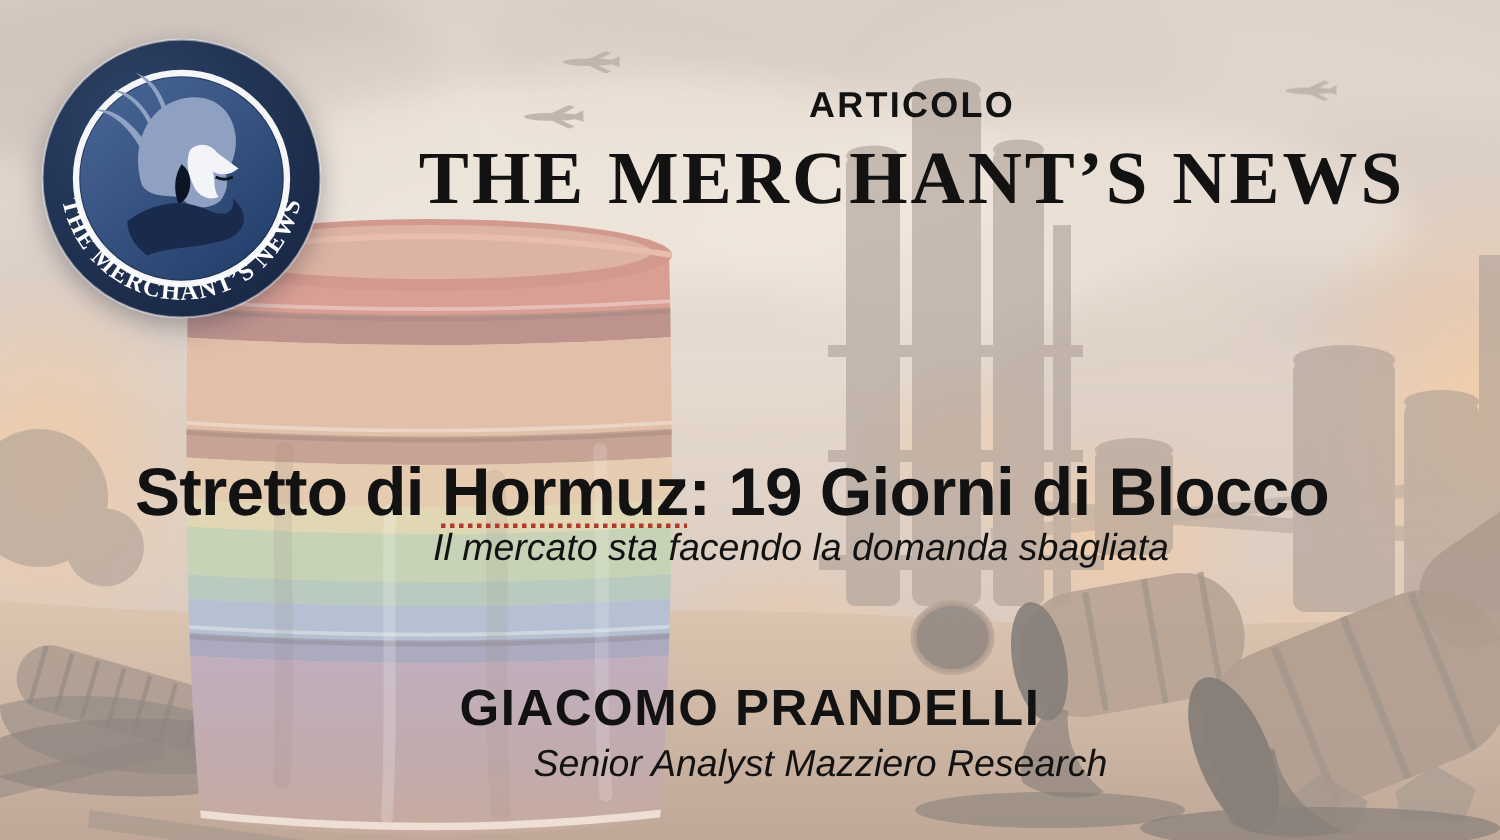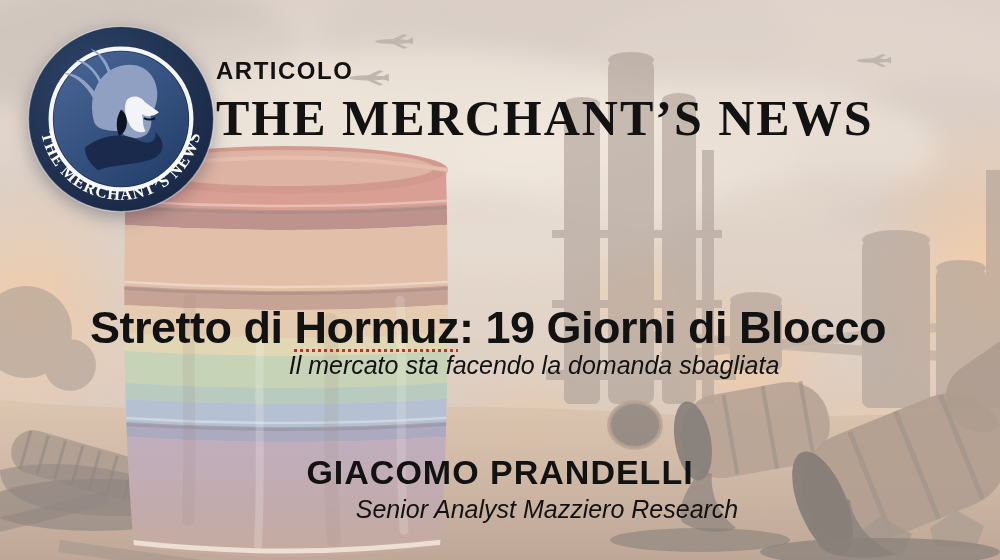--- a/index.html
+++ b/index.html
@@ -4,21 +4,21 @@
 <style>
   html,body{margin:0;padding:0;background:#3a3a3a;}
   .canvas{position:relative;width:1000px;height:560px;overflow:hidden;
     background:#d9c9b8;font-family:"Liberation Sans",sans-serif;color:#121212;}
   .bg-art{position:absolute;left:0;top:0;width:1000px;height:560px;display:block;}
   .wash{position:absolute;left:0;top:0;width:1000px;height:560px;
     background:rgba(253,251,248,0.45);}
   .logo{position:absolute;left:26px;top:24px;width:190px;height:190px;
     filter:drop-shadow(0 5px 9px rgba(30,35,55,0.35));}
   .logo svg{display:block;width:100%;height:100%;}
-  .header-block{position:absolute;left:216px;top:58px;width:784px;}
+  .header-block{position:absolute;left:216px;top:58px;width:784px;text-align:center;}
   .kicker{font-size:24px;font-weight:bold;letter-spacing:1.5px;line-height:26px;}
   .masthead{font-family:"Liberation Serif",serif;font-weight:bold;font-size:50px;
     line-height:52px;letter-spacing:2px;margin-top:8px;white-space:nowrap;}
   .article-title{position:absolute;left:0;top:304px;width:976px;margin:0;text-align:center;
     font-size:45px;font-weight:bold;letter-spacing:-0.5px;line-height:48px;white-space:nowrap;}
   .misspelled{text-decoration-line:underline;text-decoration-style:dotted;
     text-decoration-color:#b23a2c;text-decoration-thickness:2.5px;text-underline-offset:6px;}
   .subtitle{position:absolute;left:0;top:350px;width:1000px;text-align:center;
     font-size:25px;font-style:italic;line-height:30px;margin-left:34px;}
   .author-name{position:absolute;left:0;top:453px;width:1000px;text-align:center;

